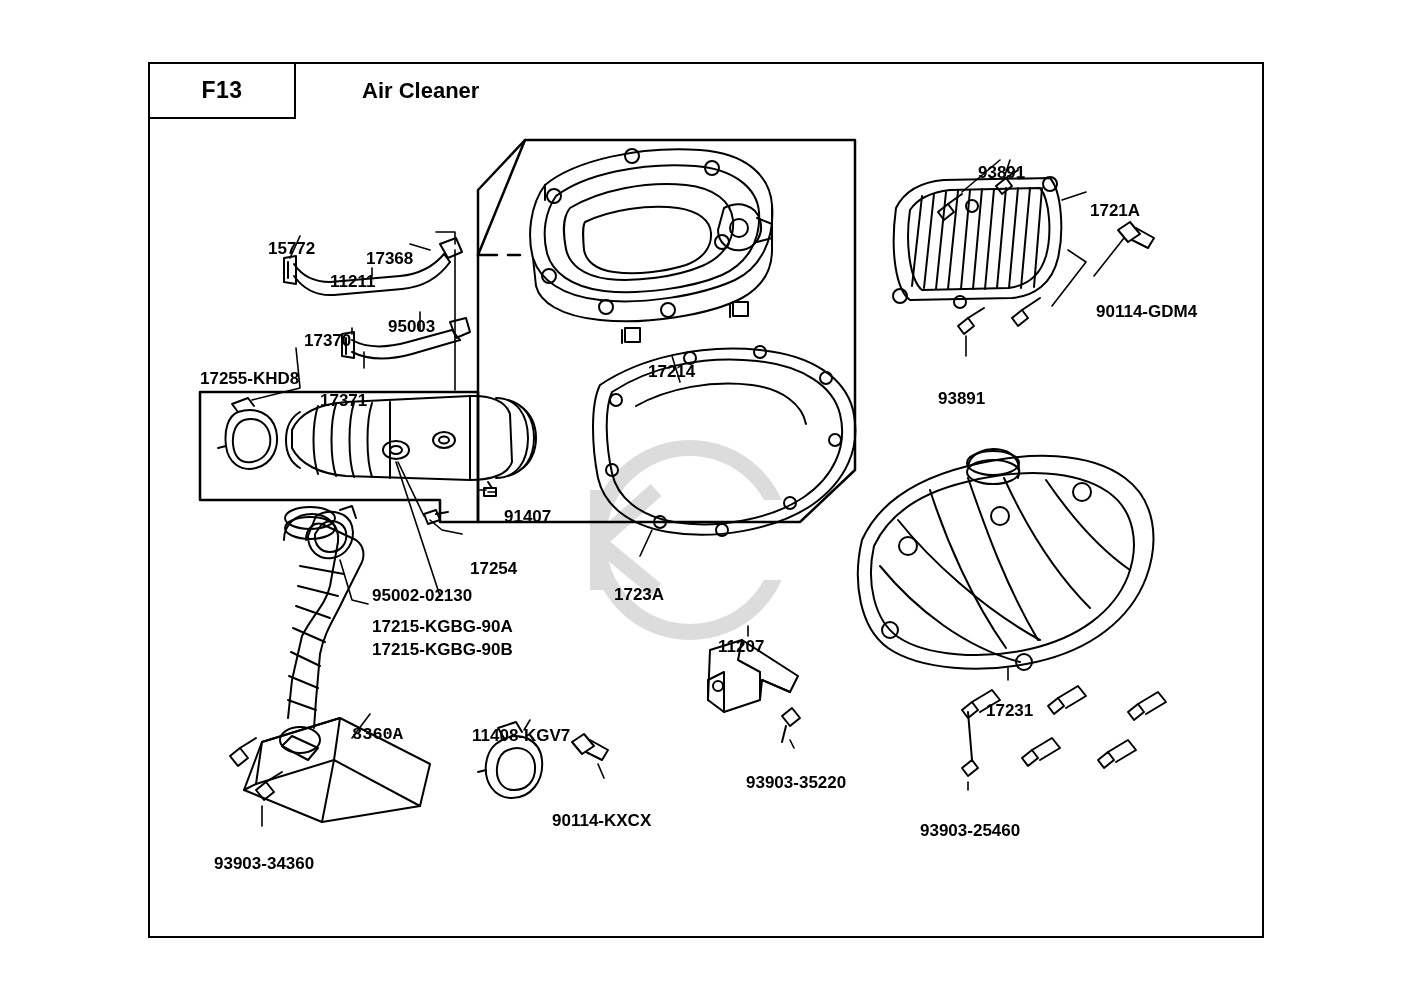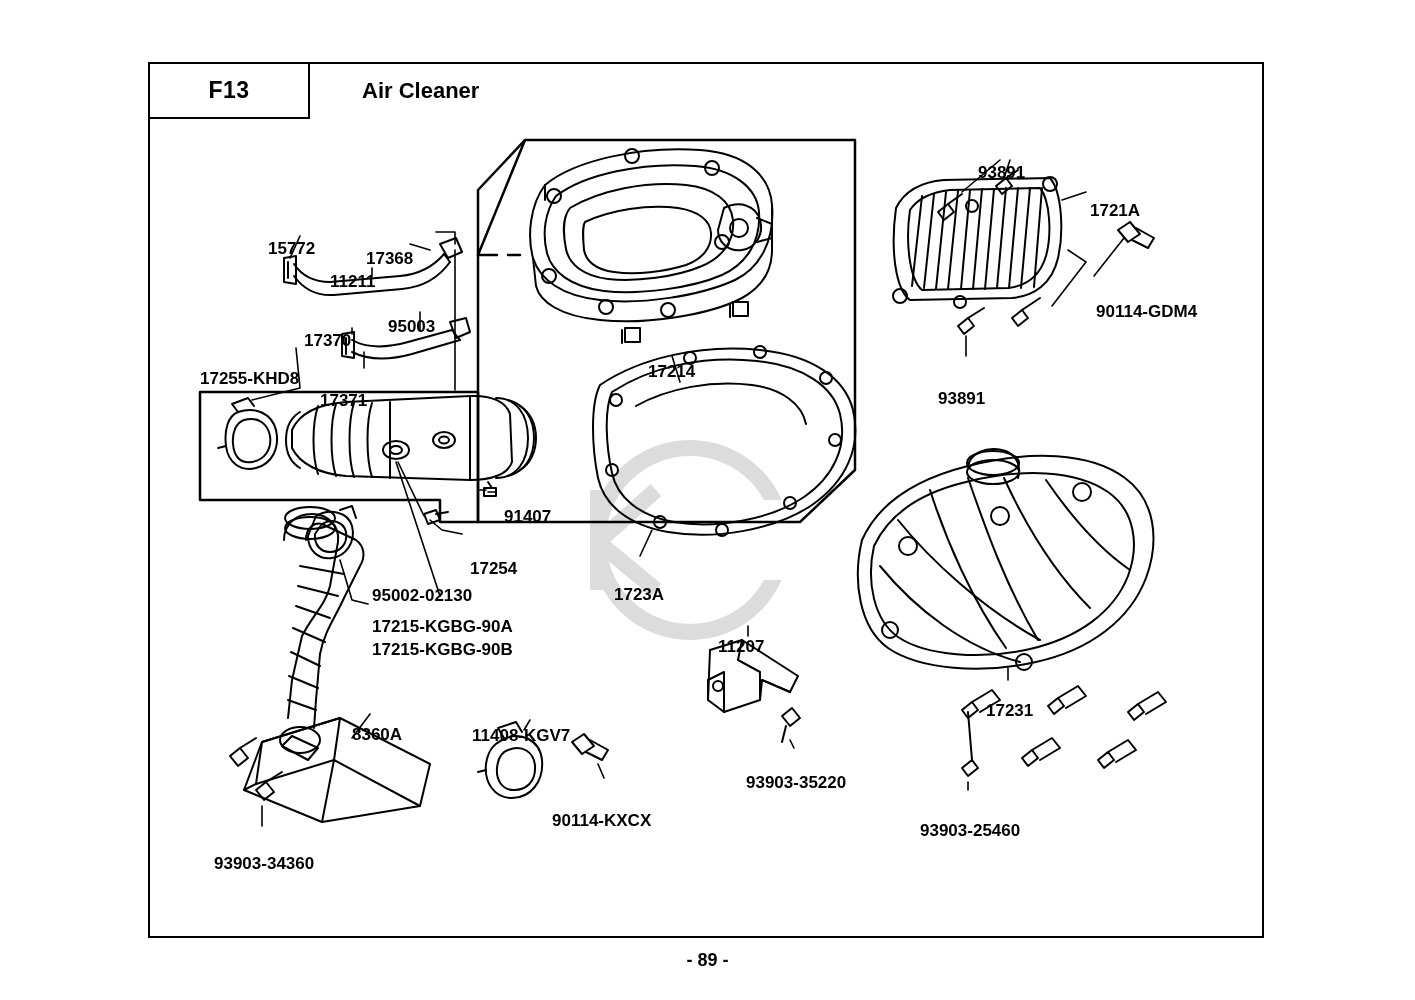--- a/index.html
+++ b/index.html
@@ -29,21 +29,21 @@
     height: 876px;
     border: 2px solid #000;
     box-sizing: border-box;
     background: #fff;
   }
   
   .header-code {
     position: absolute;
     left: 148px;
     top: 62px;
-    width: 162px;
+    width: 148px;
     height: 57px;
     border: 2px solid #000;
     box-sizing: border-box;
     background: #fff;
     display: flex;
     align-items: center;
     justify-content: center;
   }
   .header-code span {
     font-size: 23px;
@@ -462,20 +462,19 @@
       <div class="lbl" style="left: 372px; top: 596px;">17215-KGBG-90A</div>
       <div class="lbl" style="left: 372px; top: 619px;">17215-KGBG-90B</div>
       <div class="lbl" style="left: 978px; top: 142px;">93891</div>
       <div class="lbl" style="left: 1090px; top: 180px;">1721A</div>
       <div class="lbl" style="left: 1096px; top: 281px;">90114-GDM4</div>
       <div class="lbl" style="left: 938px; top: 368px;">93891</div>
       <div class="lbl" style="left: 986px; top: 680px;">17231</div>
       <div class="lbl" style="left: 718px; top: 616px;">11207</div>
       <div class="lbl" style="left: 746px; top: 752px;">93903-35220</div>
       <div class="lbl" style="left: 920px; top: 800px; text-align: right;">93903-25460</div>
-      <div class="lbl" style="left: 352px; top: 704px;">8360A</div>
+      <div class="lbl" style="left: 352px; top: 704px; font-family: Liberation Mono, monospace;">8360A</div>
       <div class="lbl" style="left: 472px; top: 705px;">11408-KGV7</div>
       <div class="lbl" style="left: 552px; top: 790px;">90114-KXCX</div>
       <div class="lbl" style="left: 214px; top: 833px;">93903-34360</div>
     </div>
 
-  <div class="page-number">- 89 -</div>
 </div>
 
 </body></html>

